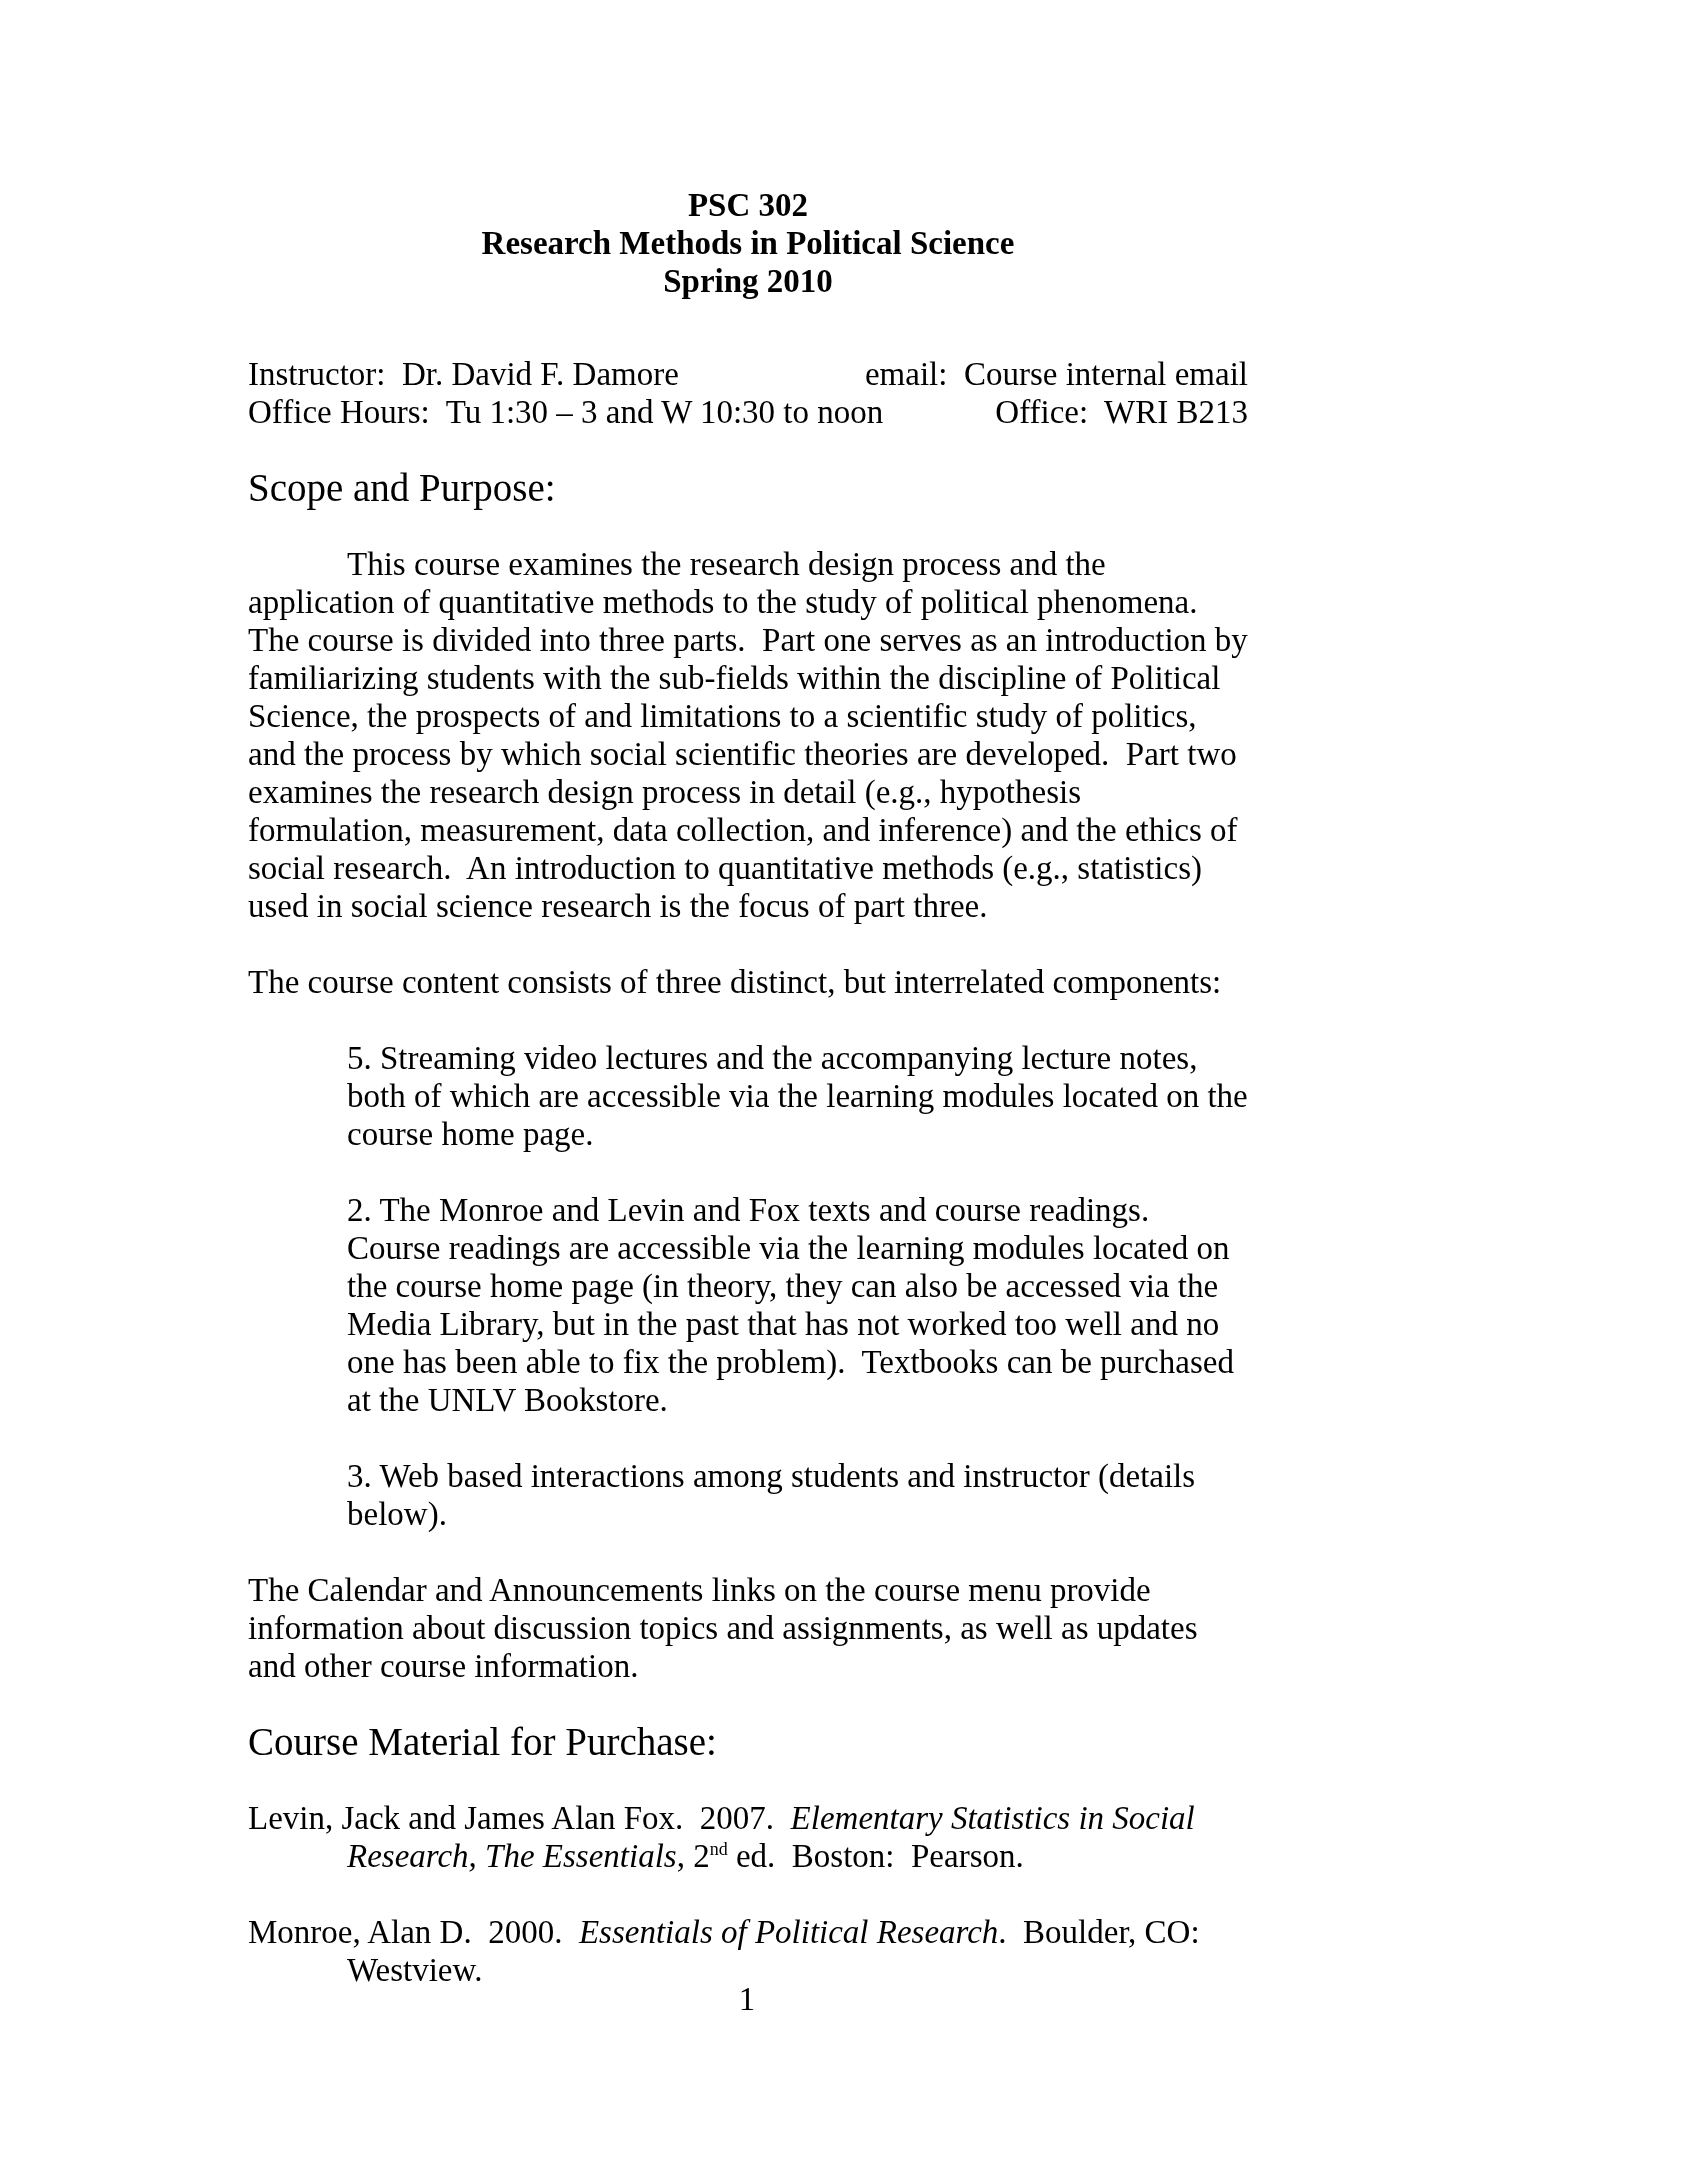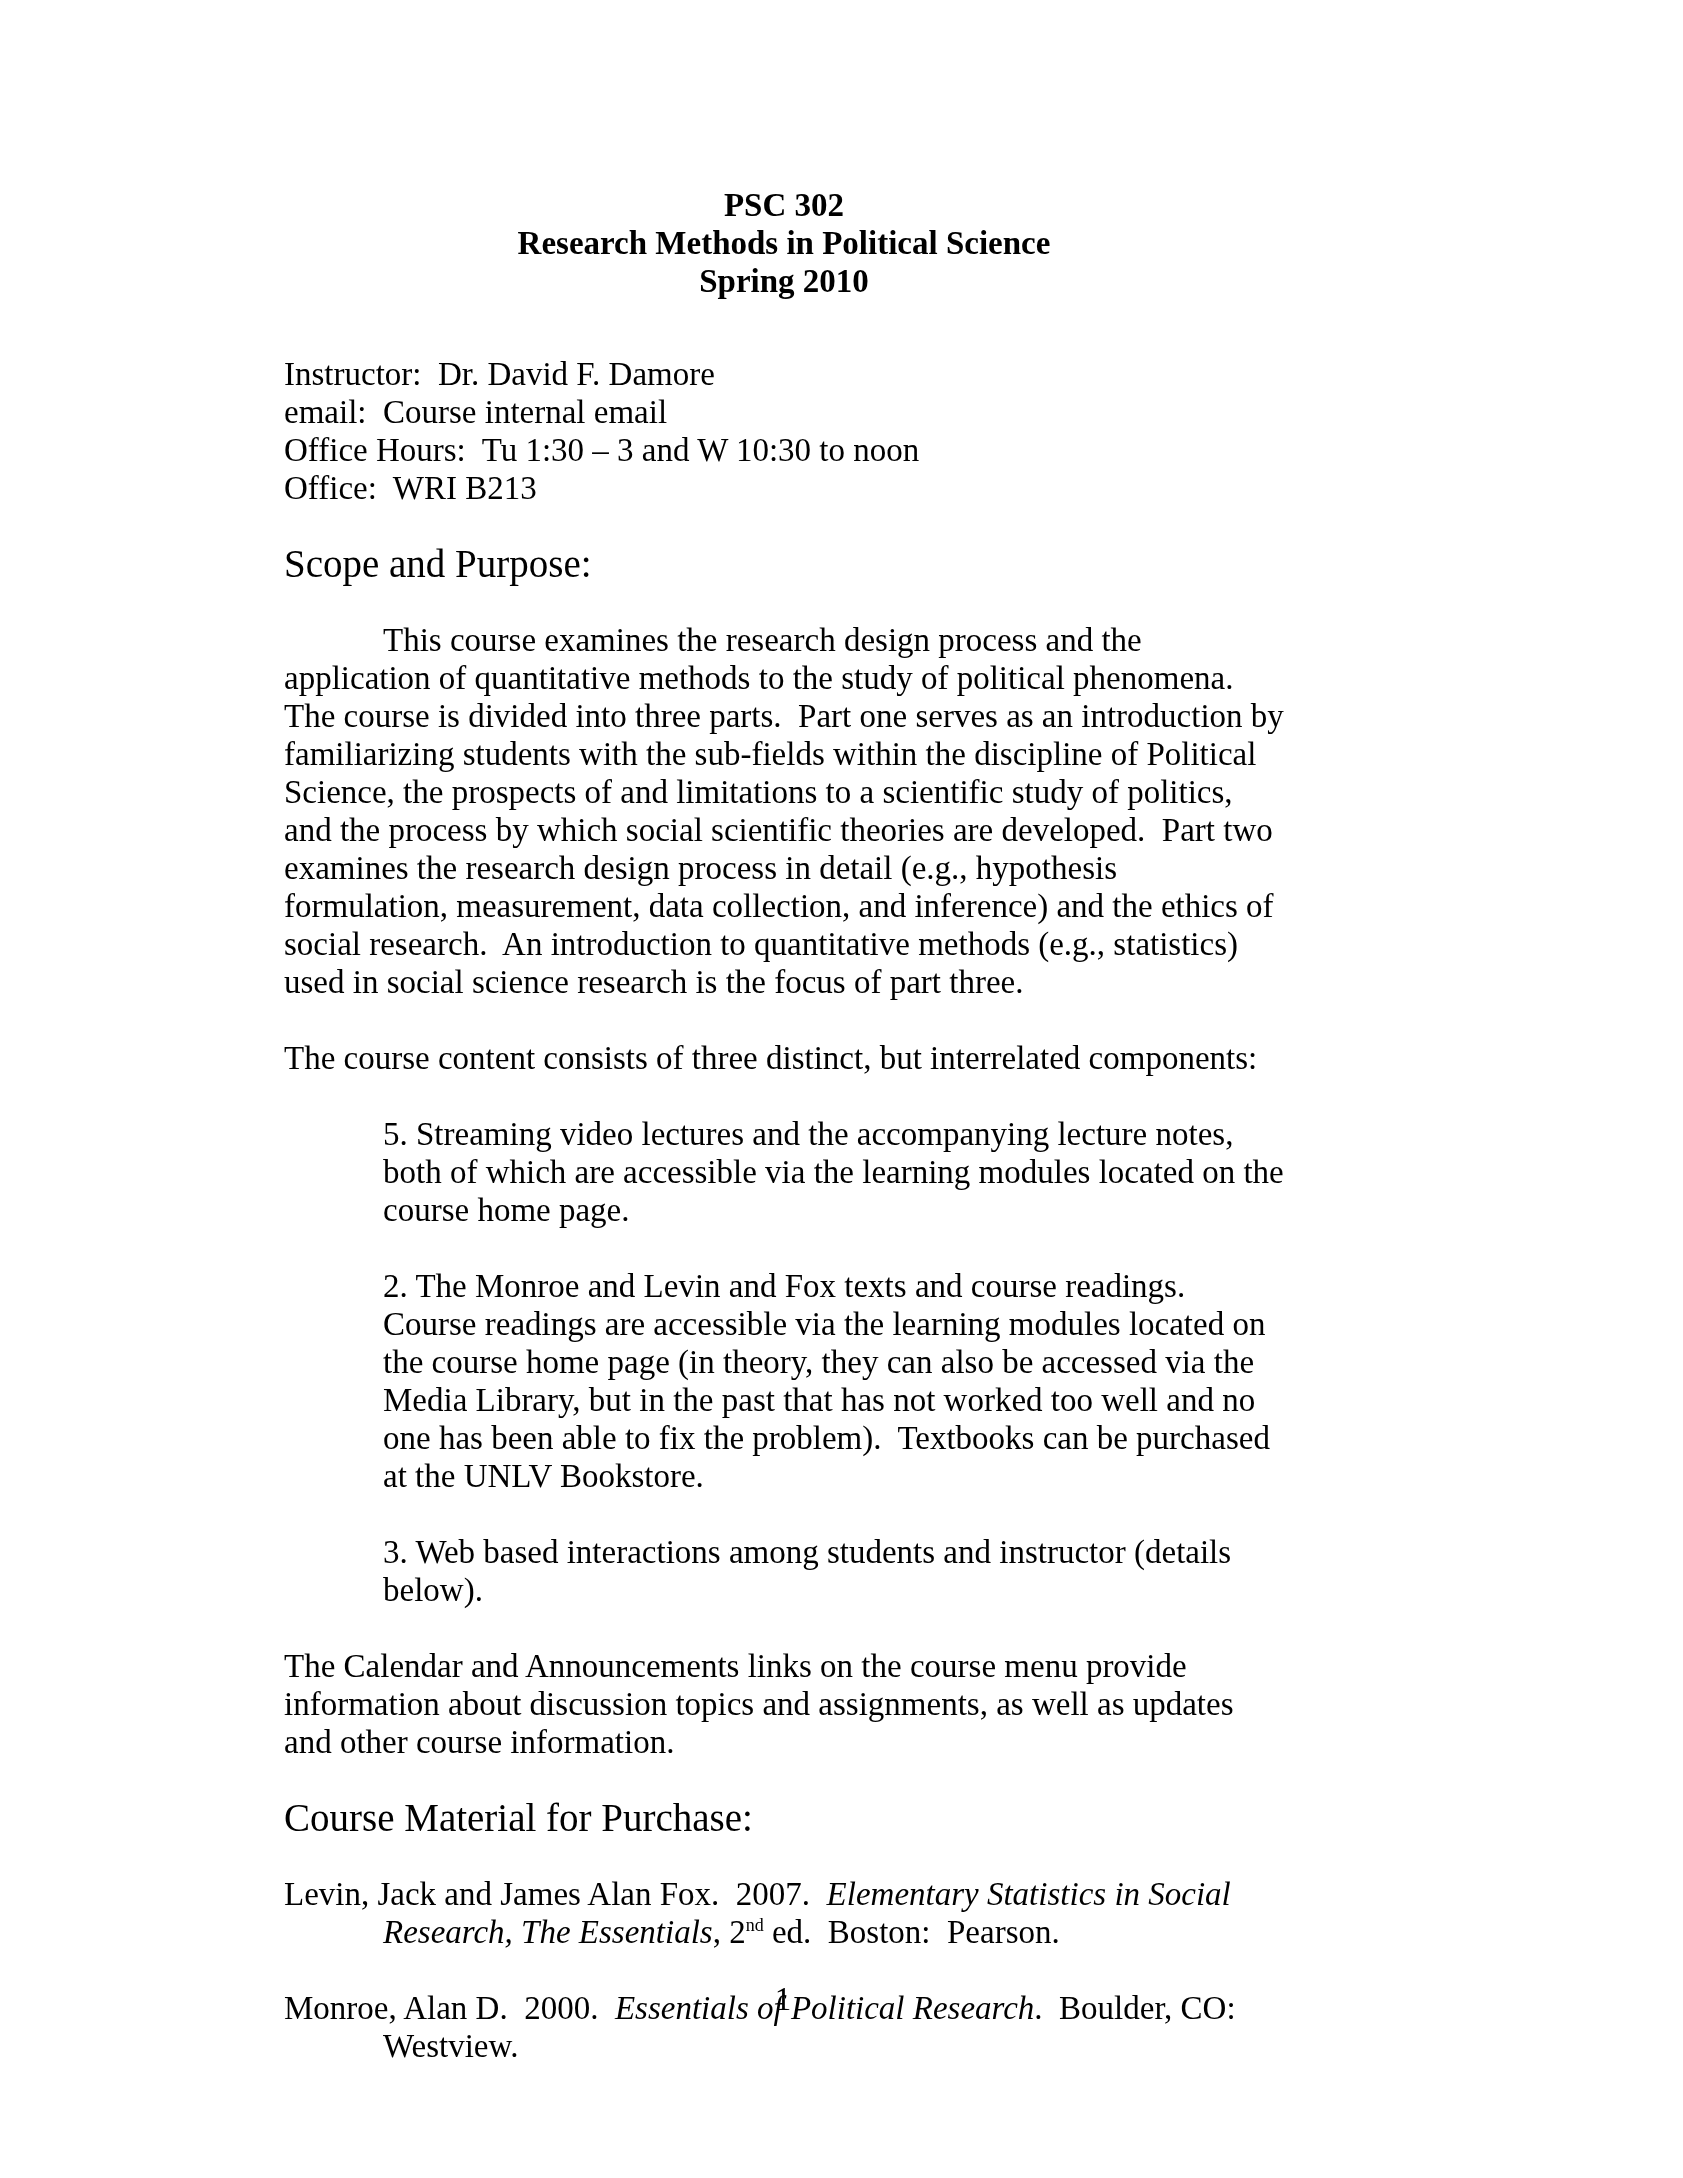--- a/index.html
+++ b/index.html
@@ -10,39 +10,37 @@
   .page {
     position: relative;
     width: 1494px;
     height: 2178px;
     background: #ffffff;
     font-family: "Liberation Serif", serif;
     font-size: 33px;
     line-height: 38px;
     color: #000000;
     overflow: hidden;
-    margin-left: 36px;
   }
   .content {
     padding: 186px 246px 0 248px;
   }
   .title-block {
     text-align: center;
     font-weight: bold;
   }
   .title-block div {
     white-space: pre-wrap;
   }
   .info-block {
     margin-top: 55px;
   }
   .info-row {
     display: flex;
     justify-content: space-between;
-    flex-direction: column;
   }
   .info-row span {
     white-space: pre-wrap;
   }
   .heading {
     font-weight: normal;
     font-size: 39px;
     margin: 38px 0;
     white-space: pre-wrap;
   }

